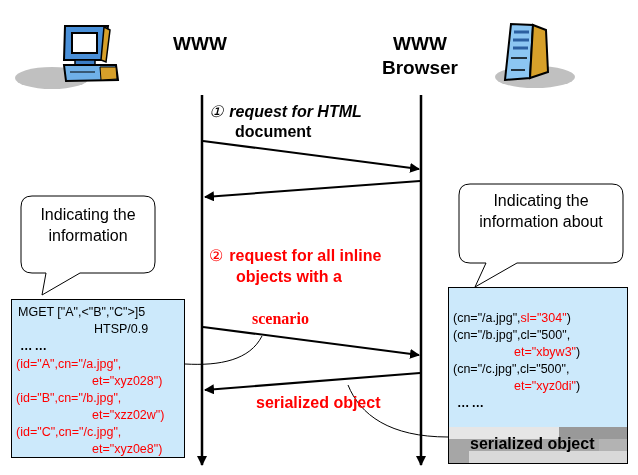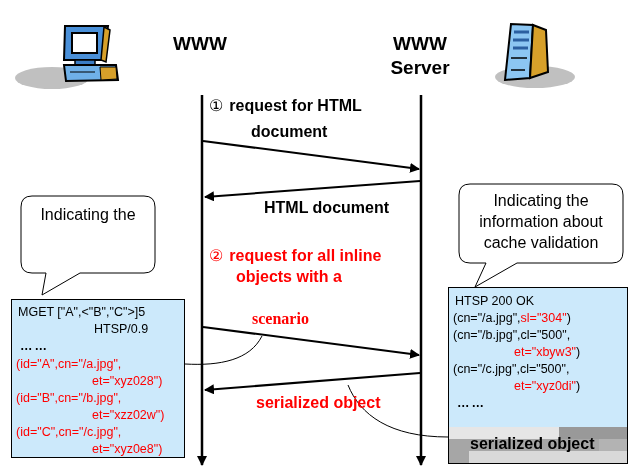--- a/index.html
+++ b/index.html
@@ -65,61 +65,59 @@
 
     <path d="M32,196 L144,196 Q155,196 155,207 L155,262 Q155,273 144,273 L80,273 L42,295 L46,273 L32,273 Q21,273 21,262 L21,207 Q21,196 32,196 Z" fill="#fff" stroke="#000" stroke-width="1"></path>
     <path d="M470,184 L612,184 Q623,184 623,195 L623,252 Q623,263 612,263 L517,263 L475,287 L486,263 L470,263 Q459,263 459,252 L459,195 Q459,184 470,184 Z" fill="#fff" stroke="#000" stroke-width="1"></path>
   </svg>
 
   <div class="lbl hdr" style="left:150px; top:32px; width:100px;">
     <div>WWW</div>
   </div>
   <div class="lbl hdr" style="left:375px; top:32px; width:90px;">
     <div>WWW</div>
-    <div>Server</div>
+    <div>Browser</div>
   </div>
 
-  <div class="lbl msg" style="left:209px; top:96px;">
+  <div class="lbl msg" style="left:209px; top:102px;font-style:italic;">
     <span style="font-weight:normal; margin-right:6px;">①</span><span>request for HTML</span>
   </div>
-  <div class="lbl msg" style="left:251px; top:122px;">document</div>
+  <div class="lbl msg" style="left:235px; top:122px;">document</div>
 
-  <div class="lbl msg" style="left:264px; top:198px;">HTML document</div>
 
   <div class="lbl msg red" style="left:209px; top:246px;">
     <span style="font-weight:normal; margin-right:6px;">②</span><span>request for all inline</span>
   </div>
   <div class="lbl msg red" style="left:236px; top:267px;">objects with a</div>
   <div class="lbl msg red" style="left:252px; top:309px;font-family:Liberation Serif, serif;">scenario</div>
 
   <div class="lbl msg red" style="left:256px; top:393px;">serialized object</div>
 
   <div class="bubble-text" style="left:22px; top:204px; width:132px;">
     <div>Indicating the</div>
+    <div>information</div>
   </div>
   <div class="bubble-text" style="left:460px; top:190px; width:162px;">
     <div>Indicating the</div>
     <div>information about</div>
-    <div>cache validation</div>
   </div>
 
   <div class="box" style="left:11px; top:299px; width:174px; height:159px;">
     <div class="ln" style="left:6px; top:4px;">MGET ["A",&lt;"B","C"&gt;]5</div>
     <div class="ln" style="left:82px; top:21px;text-align:center;">HTSP/0.9</div>
     <div class="ln" style="left:8px; top:38px; font-weight:bold; letter-spacing:2px;">……</div>
     <div class="ln r" style="left:4px; top:56px;">(id="A",cn="/a.jpg",</div>
     <div class="ln r" style="left:80px; top:73px;">et="xyz028")</div>
     <div class="ln r" style="left:4px; top:90px;">(id="B",cn="/b.jpg",</div>
     <div class="ln r" style="left:80px; top:107px;">et="xzz02w")</div>
     <div class="ln r" style="left:4px; top:124px;">(id="C",cn="/c.jpg",</div>
     <div class="ln r" style="left:80px; top:141px;">et="xyz0e8")</div>
   </div>
 
   <div class="box" style="left:448px; top:287px; width:180px; height:177px;">
-    <div class="ln" style="left:6px; top:5px;">HTSP 200 OK</div>
     <div class="ln" style="left:4px; top:22px;">
       <span>(cn="/a.jpg",</span><span class="r">sl="304"</span><span>)</span>
     </div>
     <div class="ln" style="left:4px; top:39px;">(cn="/b.jpg",cl="500",</div>
     <div class="ln" style="left:65px; top:56px;">
       <span class="r">et="xbyw3"</span><span>)</span>
     </div>
     <div class="ln" style="left:4px; top:73px;">(cn="/c.jpg",cl="500",</div>
     <div class="ln" style="left:65px; top:90px;">
       <span class="r">et="xyz0di"</span><span>)</span>

